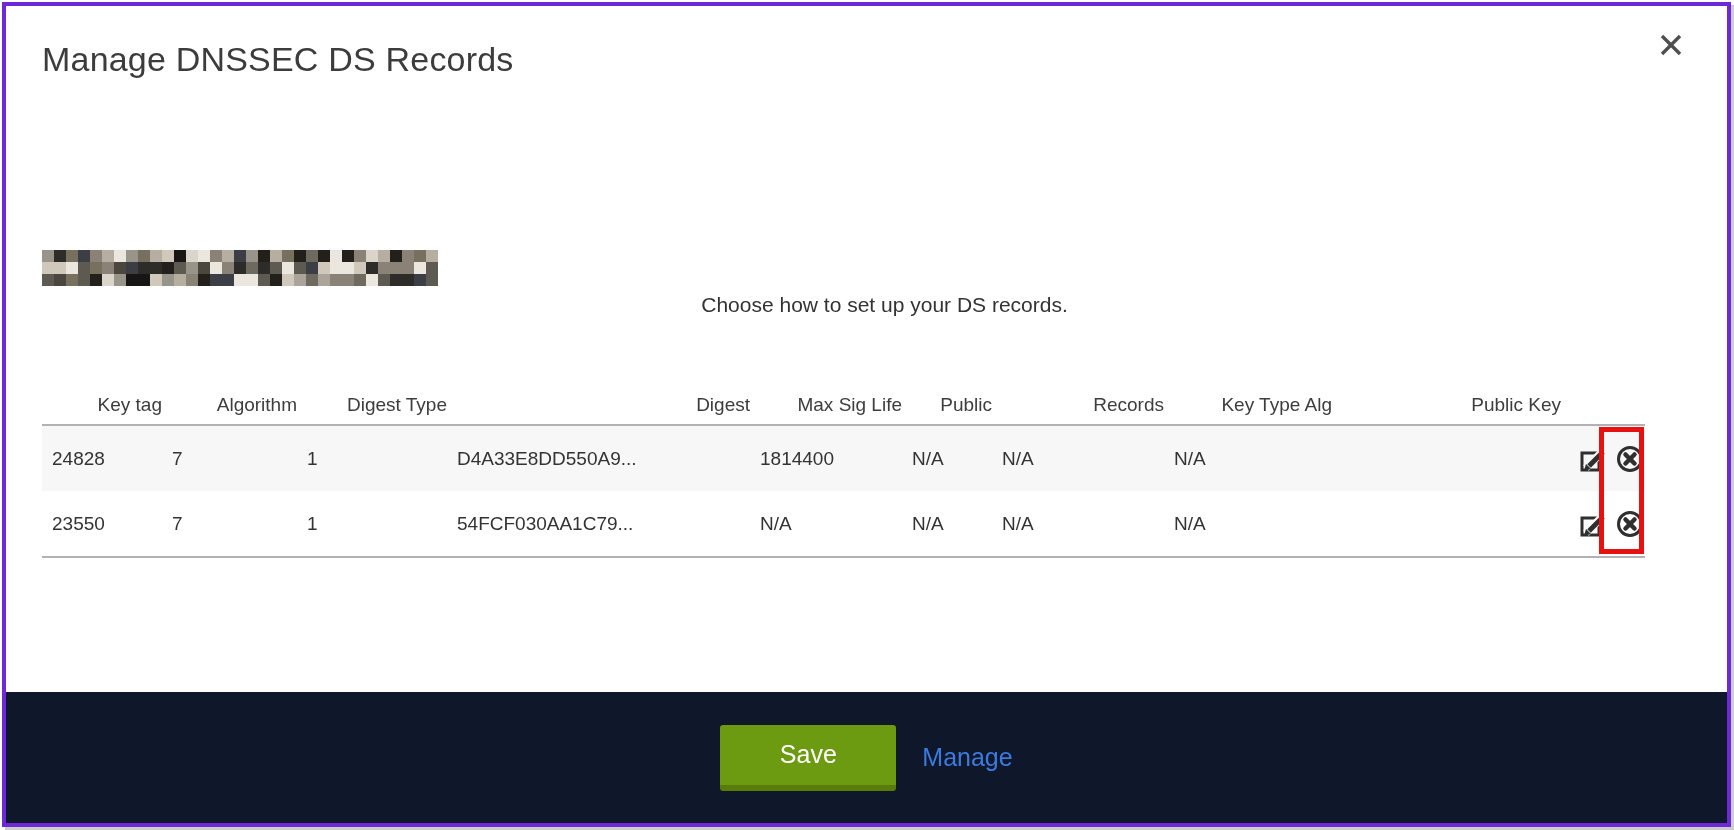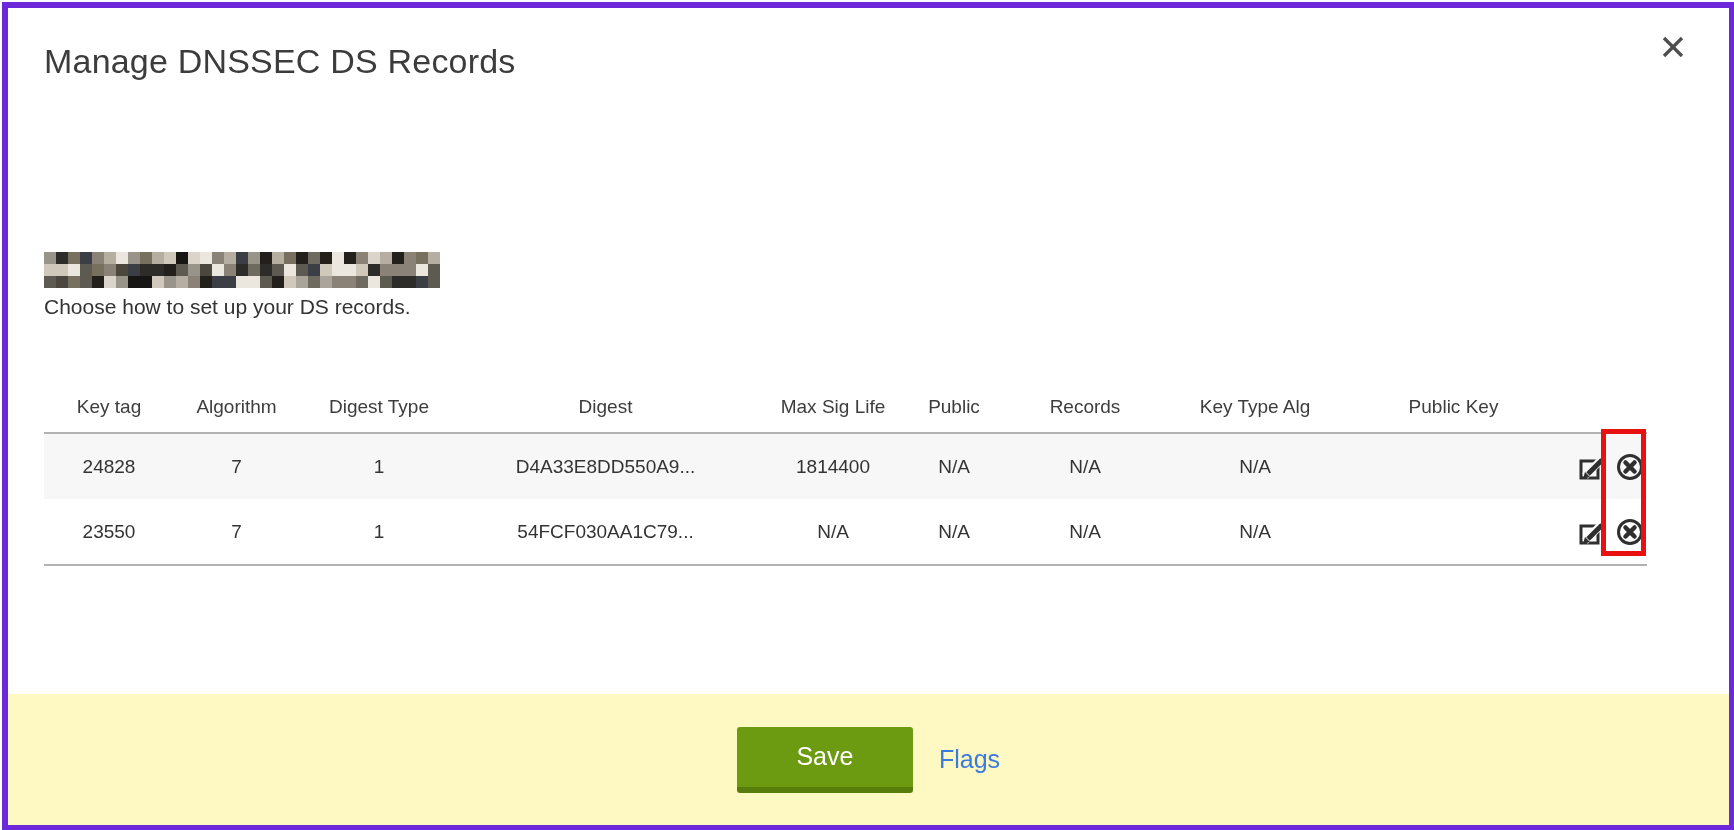--- a/index.html
+++ b/index.html
@@ -3,65 +3,65 @@
 <meta charset="utf-8">
 <style>
   html,body{margin:0;padding:0;}
   body{
     width:1734px;height:830px;position:relative;background:#fff;
     font-family:"Liberation Sans","DejaVu Sans",sans-serif;color:#3a3a3a;
     overflow:hidden;
   }
   .modal{
     position:absolute;top:2px;left:2px;width:1721px;height:817px;
-    border:6px solid #6d28d9;background:#fff;
+    border:4px solid #6d28d9;background:#fff;
     box-shadow:3px 3px 0 #cdcdcd;
   }
   .modal-title{
     margin:30px 0 0 36px;font-size:34px;font-weight:300;color:#3c3c3c;
     letter-spacing:0.2px;line-height:46px;
   }
   .close-btn{
     position:absolute;top:26px;right:42px;width:28px;height:28px;
     cursor:pointer;background:none;border:none;padding:0;
   }
   .domain-mosaic{
     margin:168px 0 0 36px;width:396px;height:36px;
     display:grid;grid-template-columns:repeat(33,12px);grid-template-rows:repeat(3,12px);
     line-height:0;font-size:0;
   }
   .domain-mosaic span{width:12px;height:12px;display:block;}
   .instruction{
-    margin:5px 0 0 36px;font-size:21px;line-height:28px;color:#333;
+    margin:5px 0 0 36px;font-size:21px;line-height:28px;color:#333;text-align:center;
   }
   table.ds-table{
     margin:15px 0 0 36px;border-collapse:collapse;table-layout:fixed;
     width:1603px;font-size:19px;color:#333;
   }
   table.ds-table th{
-    font-weight:normal;color:#3d3d3d;text-align:center;
-    height:82px;vertical-align:bottom;padding:0 0 14px 10px;
+    font-weight:normal;color:#3d3d3d;text-align:right;
+    height:82px;vertical-align:bottom;padding:0 0 8px 10px;
   }
   table.ds-table tbody{border-top:2px solid #b2b2b2;border-bottom:2px solid #b2b2b2;}
   table.ds-table td{
-    height:65px;vertical-align:middle;padding:0 0 0 10px;text-align:center;
+    height:65px;vertical-align:middle;padding:0 0 0 10px;
   }
   tr.row-odd{background:#f7f7f7;}
   td.actions{text-align:right;padding:0 8px 0 0;white-space:nowrap;}
   .icon-btn{
     display:inline-block;vertical-align:middle;background:none;border:none;
     padding:0;margin:0 0 0 2px;cursor:pointer;line-height:0;
   }
   .add-btn{
     display:block;margin:21px 0 0 36px;width:233px;height:49px;
     background:#fff;border:3px solid #6c9a10;color:#6c9a10;
     font-size:20px;font-family:inherit;cursor:pointer;text-align:center;
   }
   .footer{
-    position:absolute;left:0;right:0;bottom:0;height:131px;background:#fef9c3;
+    position:absolute;left:0;right:0;bottom:0;height:131px;background:#0f172a;
     display:flex;align-items:center;justify-content:center;
   }
   .save-btn{
     width:176px;height:66px;background:#6c9a10;border:none;
     border-bottom:6px solid #587d0a;border-radius:3px;
     color:#fff;font-size:25px;font-family:inherit;cursor:pointer;
   }
   .cancel-link{
     margin-left:26px;font-size:25px;color:#3b7ade;text-decoration:none;cursor:pointer;
   }
@@ -267,16 +267,16 @@
         </td>
       </tr>
     </tbody>
   </table>
 
 
   <div class="annotation-box"></div>
 
   <div class="footer">
     <button class="save-btn">Save</button>
-    <a class="cancel-link">Flags</a>
+    <a class="cancel-link">Manage</a>
   </div>
 
 </div>
 
 </body></html>

